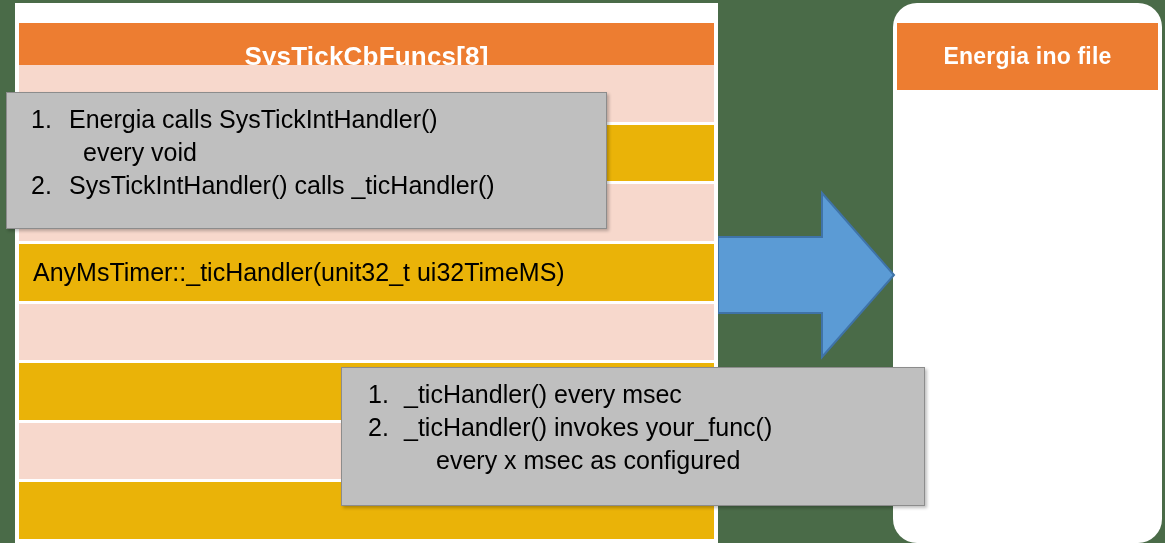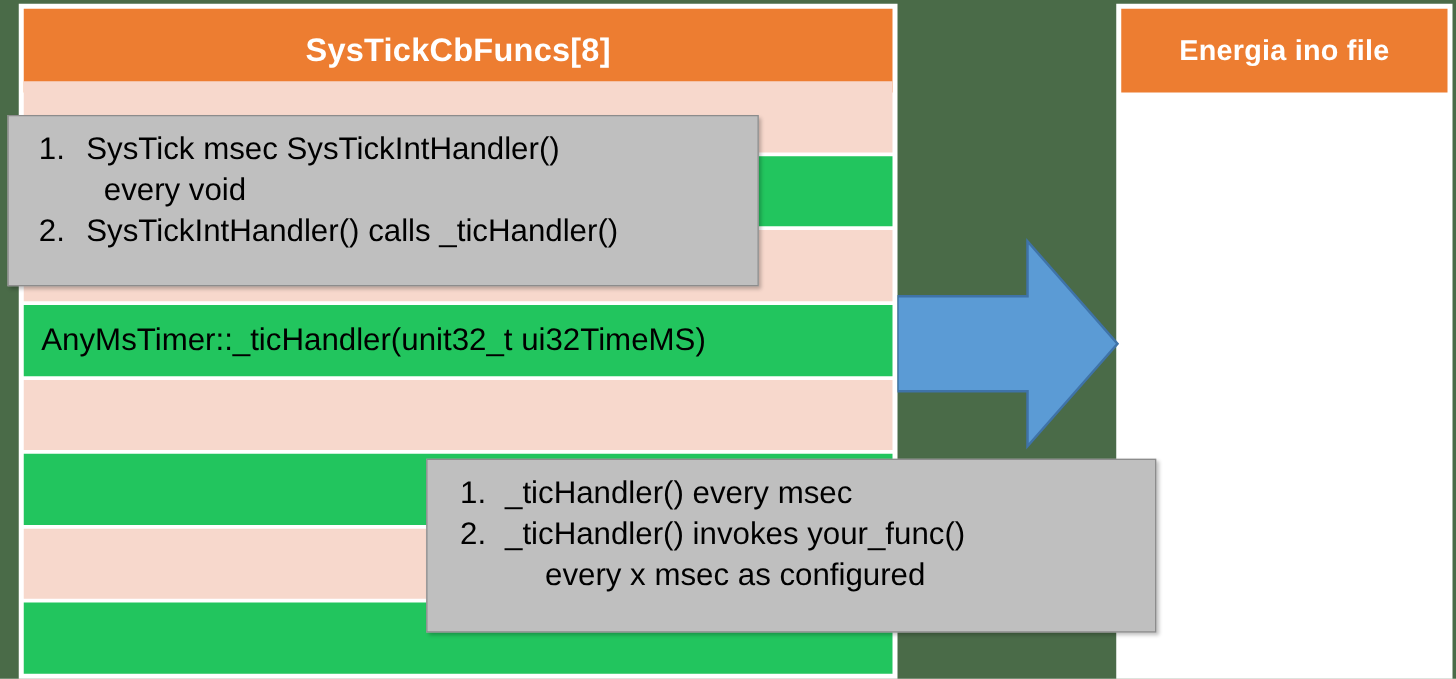--- a/index.html
+++ b/index.html
@@ -21,25 +21,25 @@
     height: 543px;
   }
 
   
   .table {
     position: absolute;
     background: #ffffff;
     box-sizing: border-box;
   }
   .table.left  { left: 15px;  top: 3px; width: 703px;  height: 540px; }
-  .table.right { left: 893px; top: 3px; width: 269px;  height: 540px; }
+  .table.right { left: 893px; top: 3px; width: 269px;  height: 540px; border-radius: 24px; }
 
   .thead {
     position: absolute;
-    left: 4px; right: 4px; top: 4px;
+    left: 4px; right: 4px; top: 20px;
     height: 67px;
     background: #ed7d31;
     color: #ffffff;
     font-weight: bold;
     font-size: 26px;
     display: flex;
     align-items: center;
     justify-content: center;
     letter-spacing: 0.2px;
     white-space: nowrap;
@@ -60,21 +60,21 @@
     align-items: center;
     margin-bottom: 3px;
     box-sizing: border-box;
     padding: 0 14px;
     font-size: 25px;
     color: #000000;
     white-space: nowrap;
   }
   .row:last-child { margin-bottom: 0; }
   .row.dark  { background: #f7d8cc; }
-  .row.light { background: #22c55e; }
+  .row.light { background: #eab308; }
 
   
   .arrow-wrap {
     position: absolute;
     left: 718px;
     top: 190px;
     width: 178px;
     height: 170px;
   }
   .arrow-wrap svg { display: block; width: 100%; height: 100%; }
@@ -153,21 +153,21 @@
 
   <div class="arrow-wrap">
     <svg viewBox="0 0 178 170" preserveAspectRatio="none">
       <polygon points="0,47 104,47 104,3 176,85 104,167 104,123 0,123" fill="#5b9bd5" stroke="#3f73a8" stroke-width="2" stroke-linejoin="miter"></polygon>
     </svg>
   </div>
 
   <div class="callout top">
     <div class="cl-item">
       <span class="cl-num">1.</span>
-      <span class="cl-text">SysTick msec SysTickIntHandler()</span>
+      <span class="cl-text">Energia calls SysTickIntHandler()</span>
     </div>
     <div class="cl-cont">every  void</div>
     <div class="cl-item">
       <span class="cl-num">2.</span>
       <span class="cl-text">SysTickIntHandler() calls _ticHandler()</span>
     </div>
   </div>
 
   <div class="callout bottom">
     <div class="cl-item">

